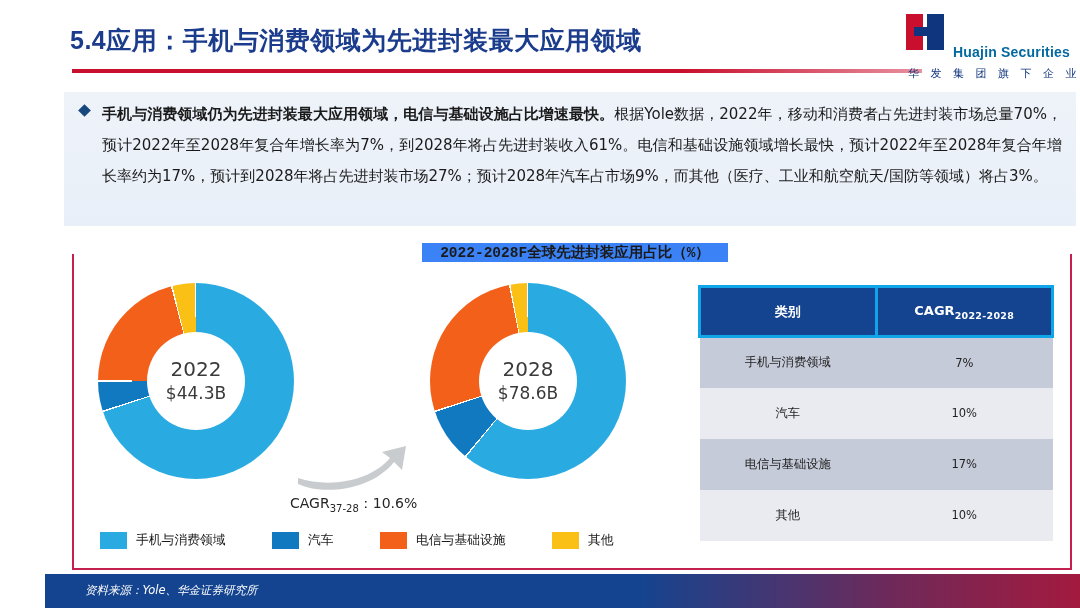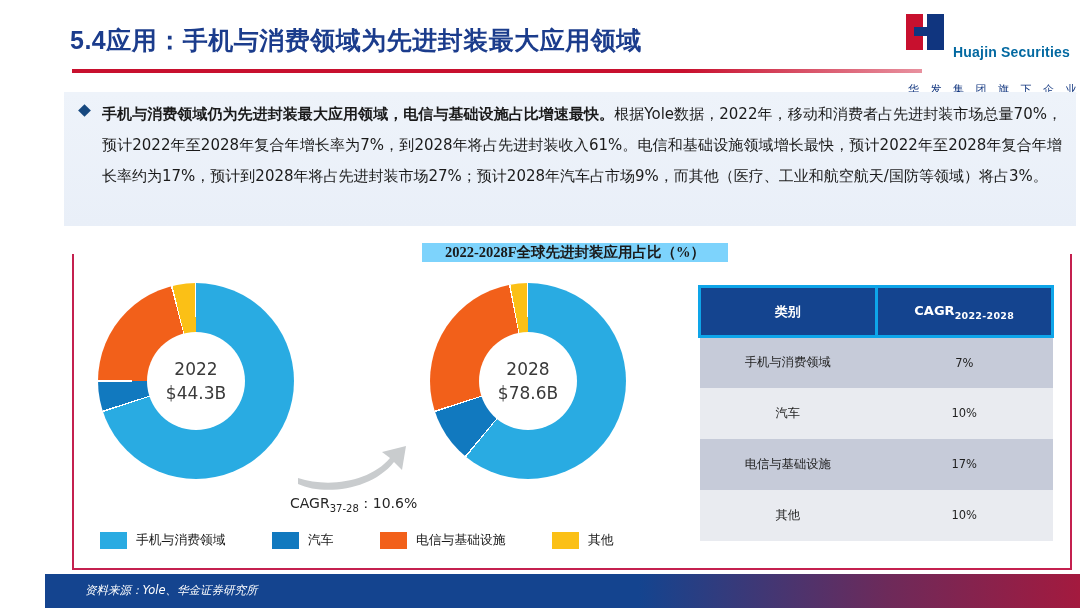--- a/index.html
+++ b/index.html
@@ -43,21 +43,21 @@
     position: absolute; left: 46px; top: -2px;
     font-size: 26px; font-weight: bold; color: #10357f;
     letter-spacing: 1px; font-family: "DejaVu Sans", sans-serif;
   }
   #logo-en {
     position: absolute; left: 47px; top: 30px;
     font-size: 14px; font-weight: bold; color: #0369a1;
     letter-spacing: 0.2px;
   }
   #logo-sub {
-    position: absolute; left: 2px; top: 68px;
+    position: absolute; left: 2px; top: 52px;
     font-size: 11px; color: #10357f; letter-spacing: 4px;
     font-family: "DejaVu Sans", sans-serif;
   }
 
   
   #body-panel {
     position: absolute; left: 32px; top: 92px;
     width: 1012px; height: 134px;
     background: linear-gradient(to bottom, #eef3fa 0%, #e9eff8 100%);
   }
@@ -87,36 +87,36 @@
     width: 345px; height: 2px; background: #c4204f;
   }
   #frame-top-right {
     position: absolute; left: 700px; top: 254px;
     width: 340px; height: 2px; background: #c4204f;
   }
   #chart-title {
     position: absolute; left: 390px; top: 243px;
     width: 306px; text-align: center;
     font-size: 14.5px; font-weight: bold; color: #1a1a1a;
-    background: #7dd3fc;
-    font-family: Liberation Serif, serif;
+    background: #3b82f6;
+    font-family: Liberation Mono, monospace;
   }
 
   
   .donut-wrap { position: absolute; }
   .donut { position: relative; width: 196px; height: 196px; border-radius: 50%; }
   .donut .hole {
     position: absolute; left: 50%; top: 50%;
     width: 98px; height: 98px; margin: -49px 0 0 -49px;
     border-radius: 50%; background: #ffffff;
     display: flex; flex-direction: column;
     align-items: center; justify-content: center;
   }
   .donut .hole .y {
-    font-size: 17px; color: #3a3a3a; line-height: 24px;
+    font-size: 20px; color: #3a3a3a; line-height: 24px;
     font-family: "DejaVu Sans", sans-serif;
   }
   .donut .hole .v {
     font-size: 17px; color: #3a3a3a; line-height: 24px;
     font-family: "DejaVu Sans", sans-serif;
   }
 
   
   #cagr-arrow { position: absolute; left: 262px; top: 444px; width: 130px; height: 52px; }
   #cagr-label {

